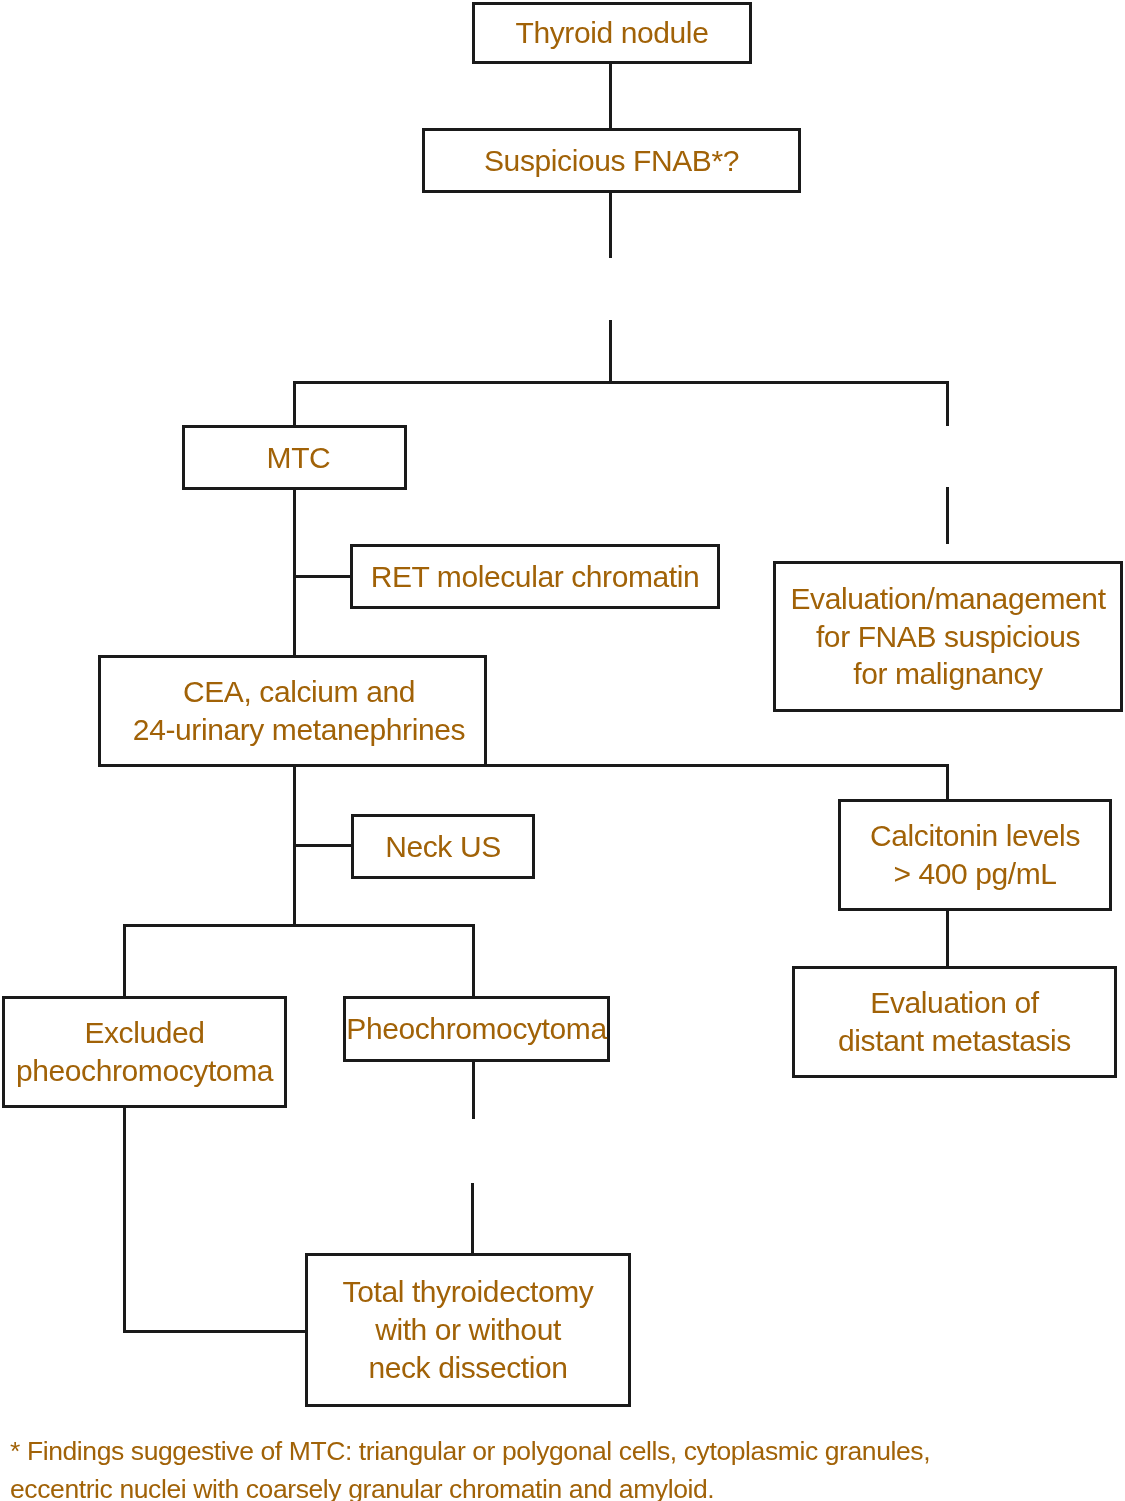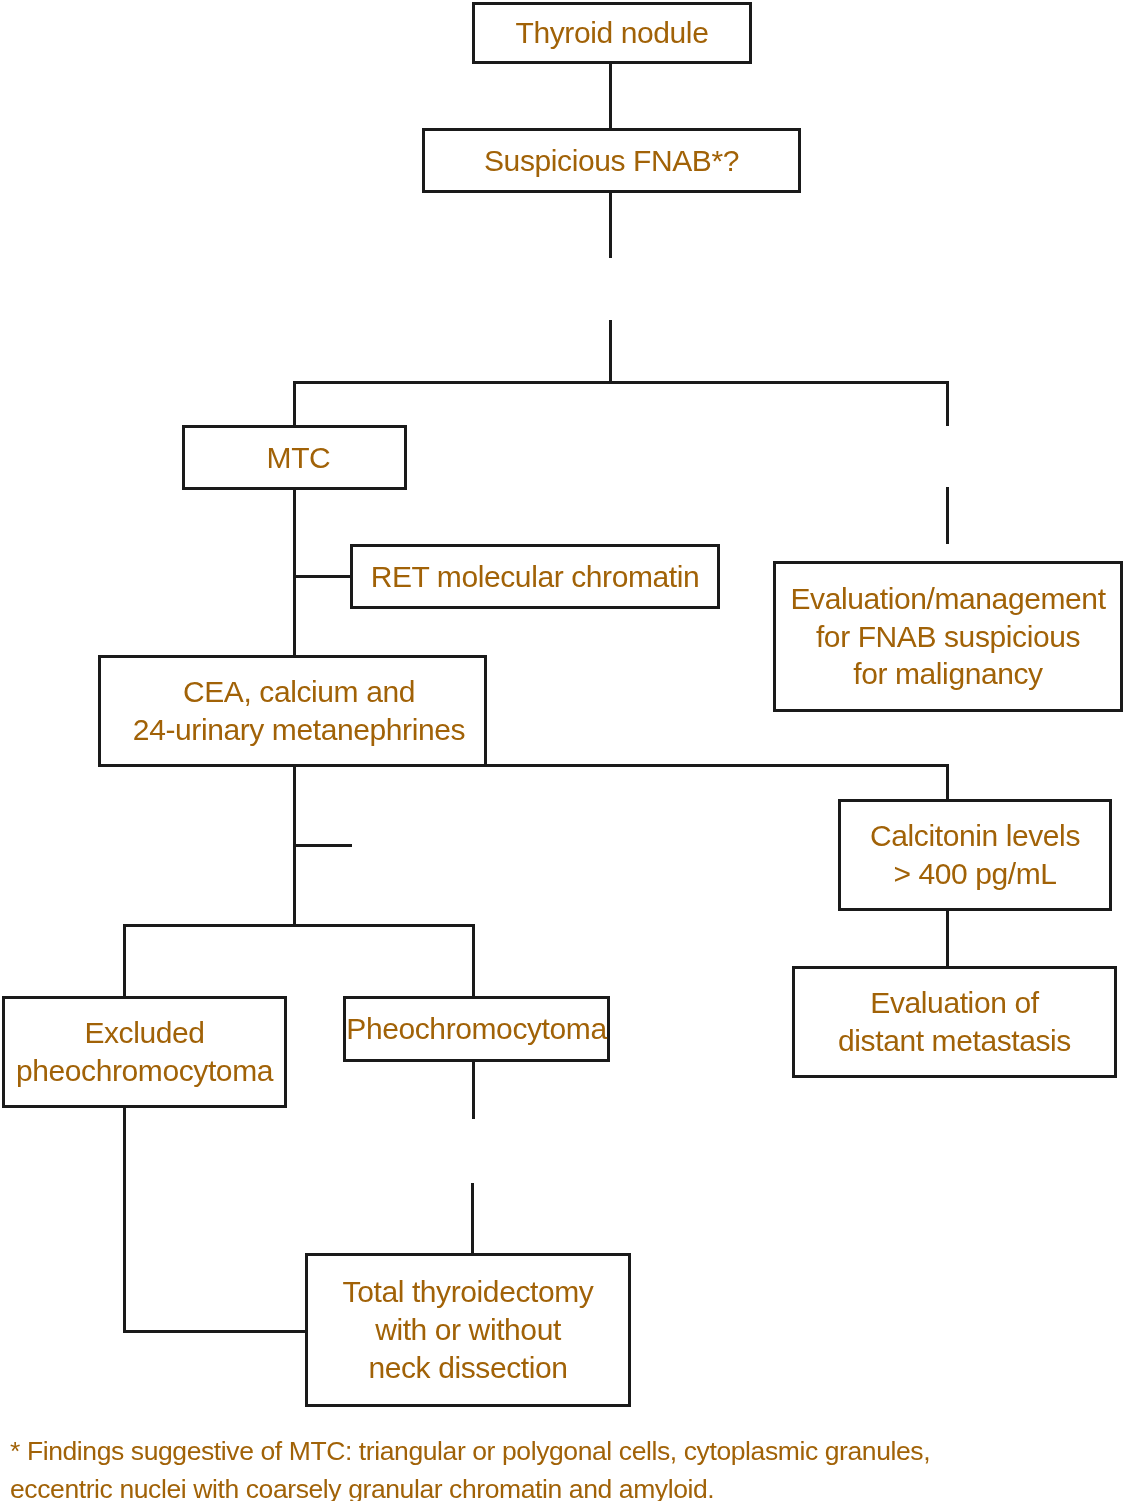--- a/index.html
+++ b/index.html
@@ -86,20 +86,21 @@
 
   <div class="node" style="left:350px; top:544px; width:370px; height:65px;">RET molecular chromatin</div>
 
   <div class="node" style="left:773px; top:561px; width:350px; height:151px;">Evaluation/management
 for FNAB suspicious
 for malignancy</div>
 
   <div class="node" style="left:98px; top:655px; width:389px; height:112px;padding-left:13px;">CEA, calcium and
 24-urinary metanephrines</div>
 
+  <div class="node" style="left:351px; top:814px; width:184px; height:65px;">Neck US</div>
 
   <div class="node" style="left:811px; top:799px; width:274px; height:112px;margin-left:27px;">Calcitonin levels
 &gt; 400 pg/mL</div>
 
   <div class="node" style="left:782px; top:966px; width:325px; height:112px;margin-left:10px;">Evaluation of
 distant metastasis</div>
 
   <div class="node" style="left:2px; top:996px; width:285px; height:112px;">Excluded
 pheochromocytoma</div>
 

